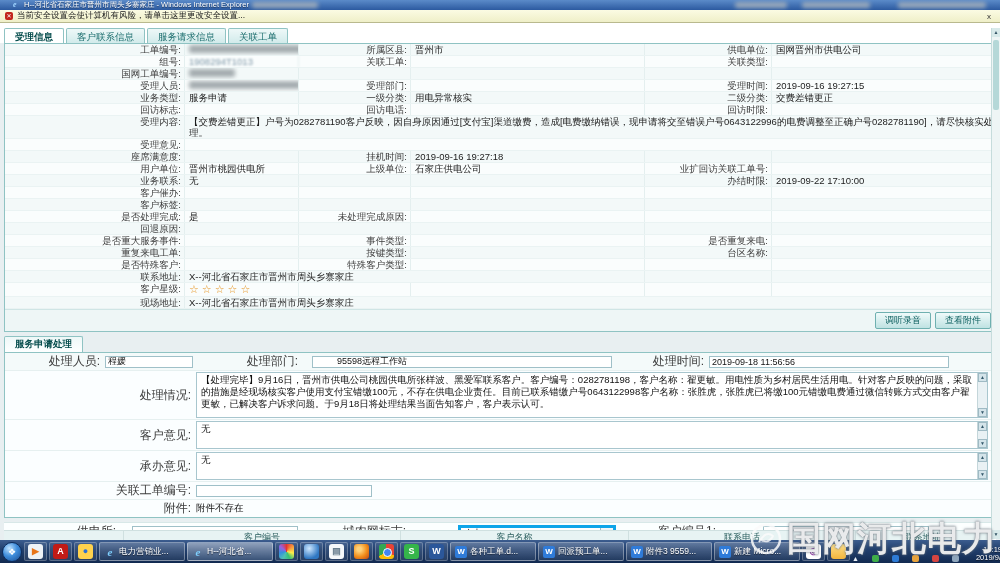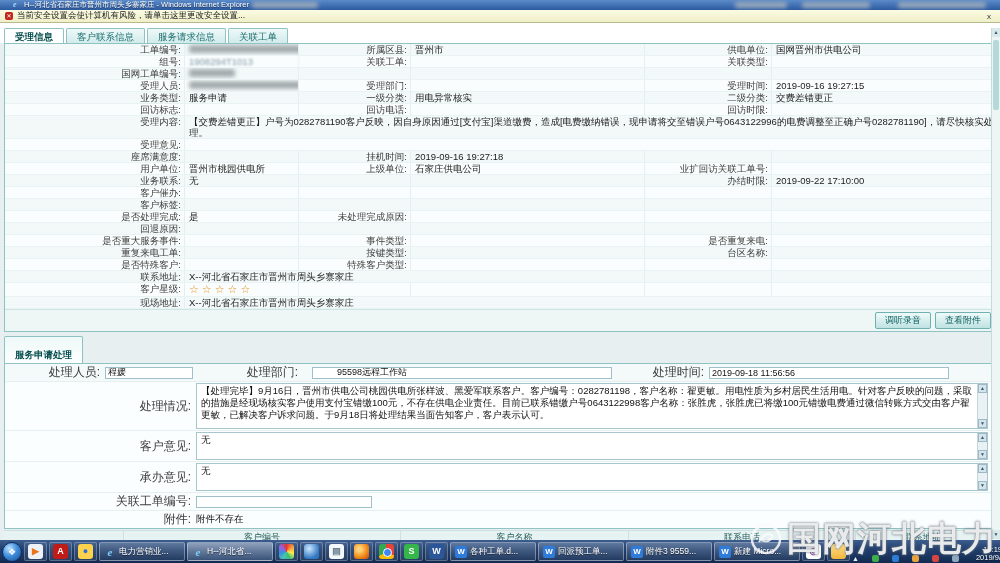--- a/index.html
+++ b/index.html
@@ -32,21 +32,21 @@
   .cell.label { text-align:right; padding-right:3px; color:#3c3c3c; }
   .cell.text, .cell.empty, .cell.blur, .cell.blurtext, .cell.stars { padding-left:4px; }
   .blurblock { display:inline-block; height:8px; margin-top:1px; background:#8f989c; filter:blur(2px); border-radius:2px; opacity:.8; vertical-align:top; }
   .cell.blurtext { color:#7f98a8; filter:blur(1.2px); }
   .cell.stars { color:#e79a2e; font-size:11px; letter-spacing:3px; line-height:13px; }
   .cell.wrap { white-space:normal; line-height:11px; }
   .btnrow { display:flex; justify-content:flex-end; gap:4px; padding:2px 4px; background:#eef6f6; border-top:1px solid #cfe5e5; }
   .tealbtn { font-size:9px; color:#085c5c; background:linear-gradient(#effafa,#bfe2e2); border:1px solid #6fb0b0; border-radius:2px; padding:1px 9px; cursor:pointer; font-family:inherit; }
 
   
-  .p2tab { display:inline-block; margin:4px 0 0 4px; font-size:9.5px; font-weight:bold; color:#064d4d; padding:12px 10px 1px; border:1px solid #8fc3c3; border-bottom:none; border-radius:2px 2px 0 0; background:linear-gradient(#eef8f8,#fdffff); cursor:pointer; }
+  .p2tab { display:inline-block; margin:4px 0 0 4px; font-size:9.5px; font-weight:bold; color:#064d4d; padding:1px 10px 1px; border:1px solid #8fc3c3; border-bottom:none; border-radius:2px 2px 0 0; background:linear-gradient(#eef8f8,#fdffff); cursor:pointer; }
   .panel2 { margin:0 4px; border:1px solid #8fc3c3; background:#fbfeff; }
   .frow { display:flex; align-items:center; border-bottom:1px solid #e6f0f0; min-height:15px; }
   .flabel { font-size:12px; color:#3c3c3c; text-align:right; flex:none; }
   .tinput { height:12px; border:1px solid #9fc0c8; background:#fff; font-size:9px; font-family:inherit; padding:0 2px; color:#111; }
   .tarea { position:relative; border:1px solid #a8c6ce; background:#fff; font-size:9.5px; line-height:12px; color:#111; padding:1px 14px 1px 4px; overflow:hidden; }
   .mini-scroll { position:absolute; top:0; right:0; bottom:0; width:10px; background:#e9f1f4; border-left:1px solid #c4d6da; display:flex; flex-direction:column; justify-content:space-between; }
   .msa { height:9px; background:#d4e4ea; border:1px solid #9fbac4; font-size:5px; line-height:7px; text-align:center; color:#33586b; cursor:pointer; }
   .msa.up::before{content:"▲";} .msa.dn::before{content:"▼";}
 
   

